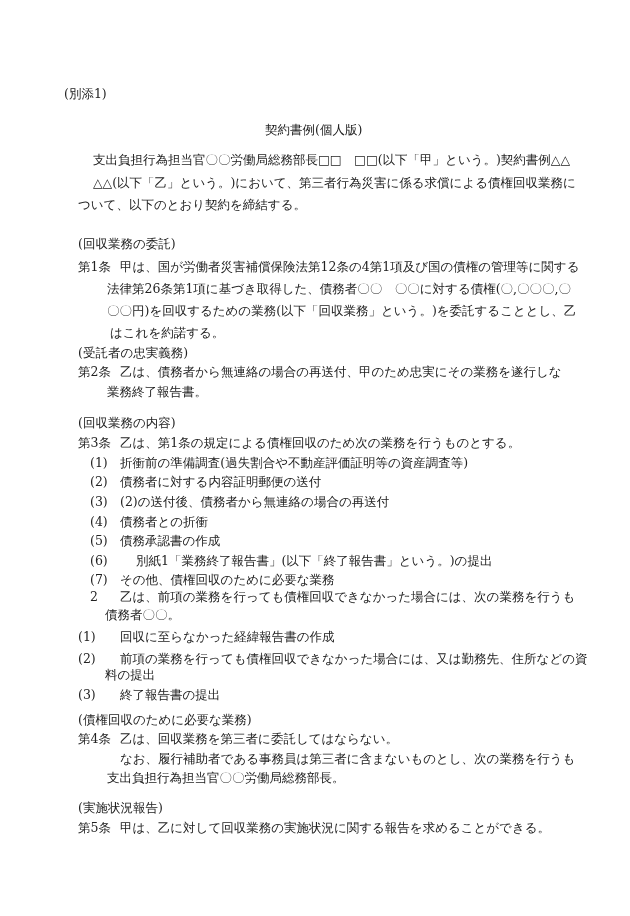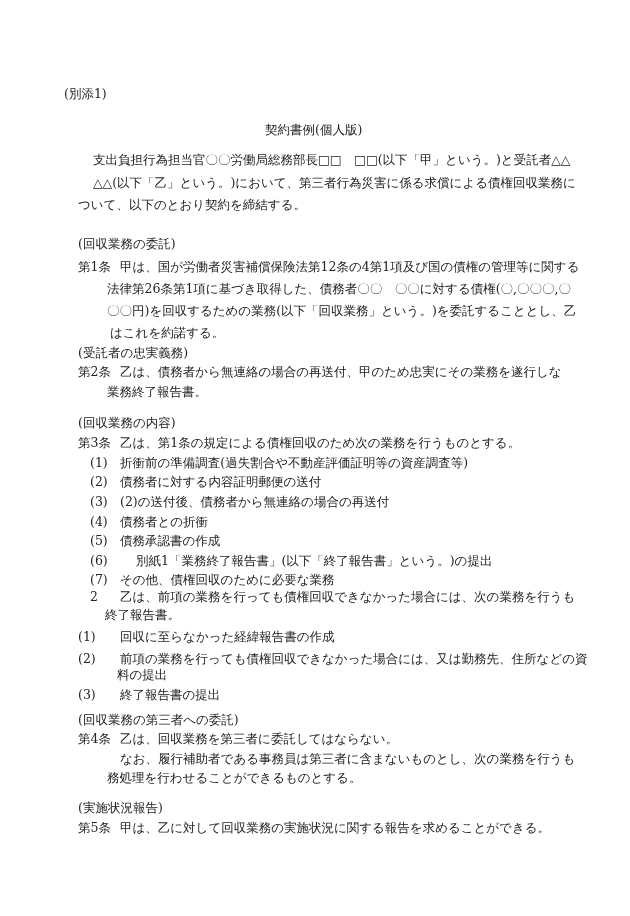--- a/index.html
+++ b/index.html
@@ -7,21 +7,21 @@
          font-family:"DejaVu Serif","Liberation Serif",serif; color:#222; font-size:12.5px; }
   .ln { position:absolute; white-space:nowrap; line-height:16px; }
 </style>
 </head>
 <body>
 
 <div>
   <div class="ln" style="left:64px;top:86px" data-bind="annex_label">(別添1)</div>
   <div class="ln" style="left:265px;top:122px" data-bind="title">契約書例(個人版)</div>
 
-  <div class="ln" style="left:93px;top:152px" data-bind="preamble.0">支出負担行為担当官〇〇労働局総務部長□□　□□(以下「甲」という。)と受託者△△</div>
+  <div class="ln" style="left:93px;top:152px" data-bind="preamble.0">支出負担行為担当官〇〇労働局総務部長□□　□□(以下「甲」という。)契約書例△△</div>
   <div class="ln" style="left:93px;top:175px" data-bind="preamble.1">△△(以下「乙」という。)において、第三者行為災害に係る求償による債権回収業務に</div>
   <div class="ln" style="left:78px;top:197px" data-bind="preamble.2">ついて、以下のとおり契約を締結する。</div>
 
   <div class="ln" style="left:78px;top:236px" data-bind="articles.0.heading">(回収業務の委託)</div>
   <div class="ln" style="left:78px;top:259px" data-bind="articles.0.num">第1条</div>
   <div class="ln" style="left:120px;top:259px" data-bind="articles.0.lines.0">甲は、国が労働者災害補償保険法第12条の4第1項及び国の債権の管理等に関する</div>
   <div class="ln" style="left:107px;top:281px" data-bind="articles.0.lines.1">法律第26条第1項に基づき取得した、債務者〇〇　〇〇に対する債権(〇,〇〇〇,〇</div>
   <div class="ln" style="left:107px;top:303px" data-bind="articles.0.lines.2">〇〇円)を回収するための業務(以下「回収業務」という。)を委託することとし、乙</div>
   <div class="ln" style="left:110px;top:325px" data-bind="articles.0.lines.3">はこれを約諾する。</div>
 
@@ -44,35 +44,35 @@
   <div class="ln" style="left:120px;top:540px" data-bind="articles.2.items.3.t">債務者との折衝</div>
   <div class="ln" style="left:90px;top:562px" data-bind="articles.2.items.4.n">(5)</div>
   <div class="ln" style="left:120px;top:562px" data-bind="articles.2.items.4.t">債務承認書の作成</div>
   <div class="ln" style="left:90px;top:584px" data-bind="articles.2.items.5.n">(6)</div>
   <div class="ln" style="left:136px;top:584px" data-bind="articles.2.items.5.t">別紙1「業務終了報告書」(以下「終了報告書」という。)の提出</div>
   <div class="ln" style="left:90px;top:606px" data-bind="articles.2.items.6.n">(7)</div>
   <div class="ln" style="left:120px;top:606px" data-bind="articles.2.items.6.t">その他、債権回収のために必要な業務</div>
 
   <div class="ln" style="left:90px;top:626px" data-bind="articles.2.para2.n">2</div>
   <div class="ln" style="left:120px;top:626px" data-bind="articles.2.para2.lines.0">乙は、前項の業務を行っても債権回収できなかった場合には、次の業務を行うも</div>
-  <div class="ln" style="left:105px;top:648px" data-bind="articles.2.para2.lines.1">終了報告書。</div>
+  <div class="ln" style="left:105px;top:648px" data-bind="articles.2.para2.lines.1">債務者〇〇。</div>
 
   <div class="ln" style="left:78px;top:670px" data-bind="articles.2.items2.0.n">(1)</div>
   <div class="ln" style="left:120px;top:670px" data-bind="articles.2.items2.0.t">回収に至らなかった経緯報告書の作成</div>
   <div class="ln" style="left:78px;top:692px" data-bind="articles.2.items2.1.n">(2)</div>
   <div class="ln" style="left:120px;top:692px" data-bind="articles.2.items2.1.t">前項の業務を行っても債権回収できなかった場合には、又は勤務先、住所などの資</div>
-  <div class="ln" style="left:117px;top:714px" data-bind="articles.2.items2.1.t2">料の提出</div>
+  <div class="ln" style="left:105px;top:714px" data-bind="articles.2.items2.1.t2">料の提出</div>
   <div class="ln" style="left:78px;top:736px" data-bind="articles.2.items2.2.n">(3)</div>
   <div class="ln" style="left:120px;top:736px" data-bind="articles.2.items2.2.t">終了報告書の提出</div>
 
-  <div class="ln" style="left:78px;top:712px" data-bind="articles.3.heading" id="a4h">(回収業務の第三者への委託)</div>
+  <div class="ln" style="left:78px;top:712px" data-bind="articles.3.heading" id="a4h">(債権回収のために必要な業務)</div>
   <div class="ln" style="left:78px;top:735px" data-bind="articles.3.num" id="a4n">第4条</div>
   <div class="ln" style="left:120px;top:735px" data-bind="articles.3.lines.0" id="a4l0">乙は、回収業務を第三者に委託してはならない。</div>
   <div class="ln" style="left:120px;top:757px" data-bind="articles.3.lines.1" id="a4l1">なお、履行補助者である事務員は第三者に含まないものとし、次の業務を行うも</div>
-  <div class="ln" style="left:107px;top:779px" data-bind="articles.3.lines.2" id="a4l2">務処理を行わせることができるものとする。</div>
+  <div class="ln" style="left:107px;top:779px" data-bind="articles.3.lines.2" id="a4l2">支出負担行為担当官〇〇労働局総務部長。</div>
 
   <div class="ln" style="left:78px;top:801px" data-bind="articles.4.heading" id="a5h">(実施状況報告)</div>
   <div class="ln" style="left:78px;top:823px" data-bind="articles.4.num" id="a5n">第5条</div>
   <div class="ln" style="left:120px;top:823px" data-bind="articles.4.lines.0" id="a5l0">甲は、乙に対して回収業務の実施状況に関する報告を求めることができる。</div>
 </div>
 
 <style>
   
   [data-bind="articles.2.para2.n"]{top:589px!important}
   [data-bind="articles.2.para2.lines.0"]{top:589px!important}

